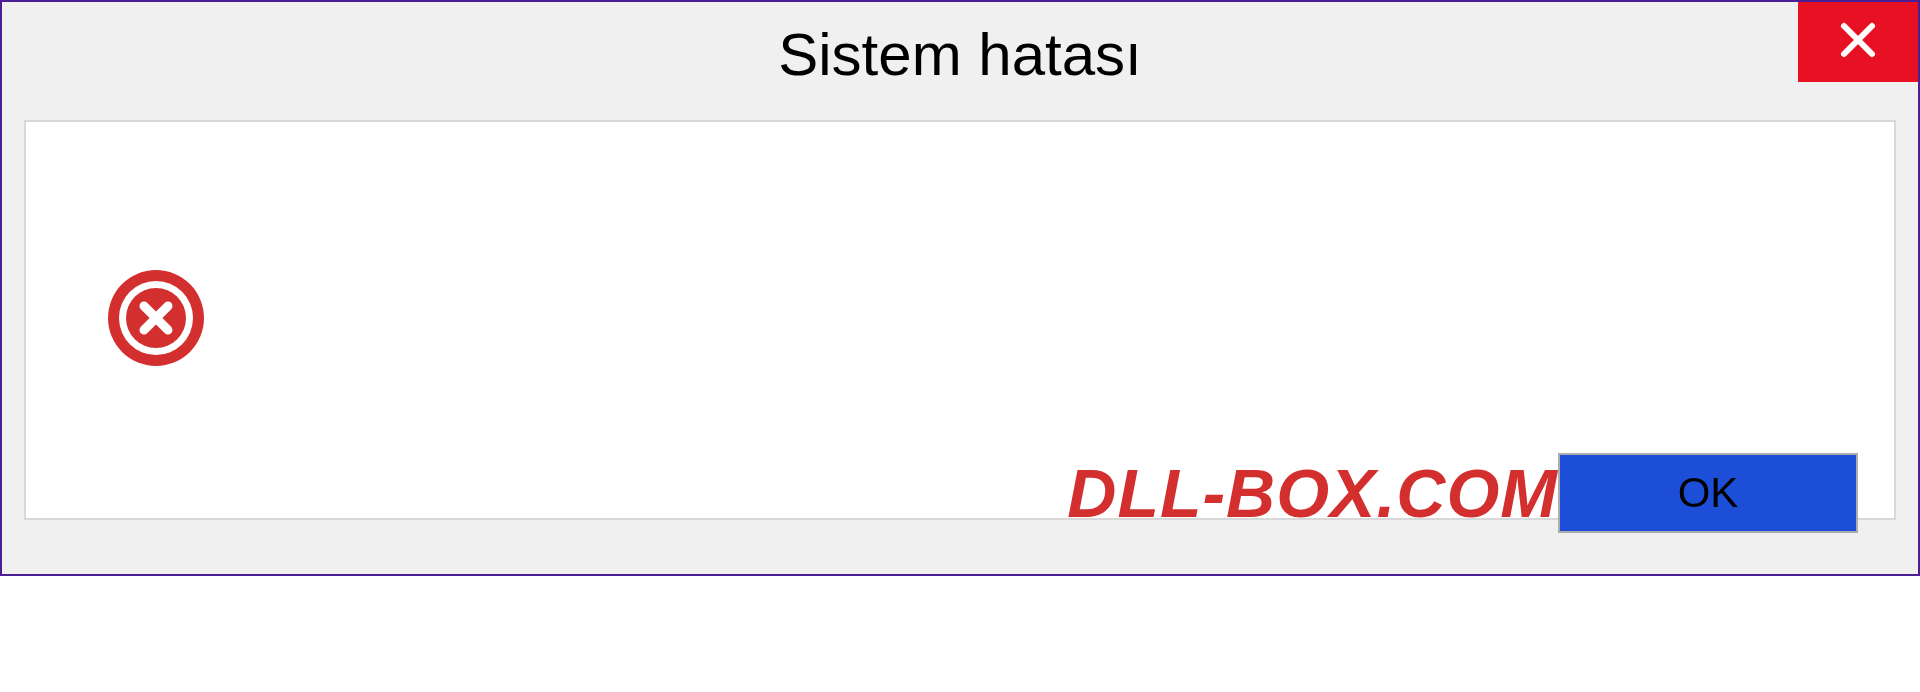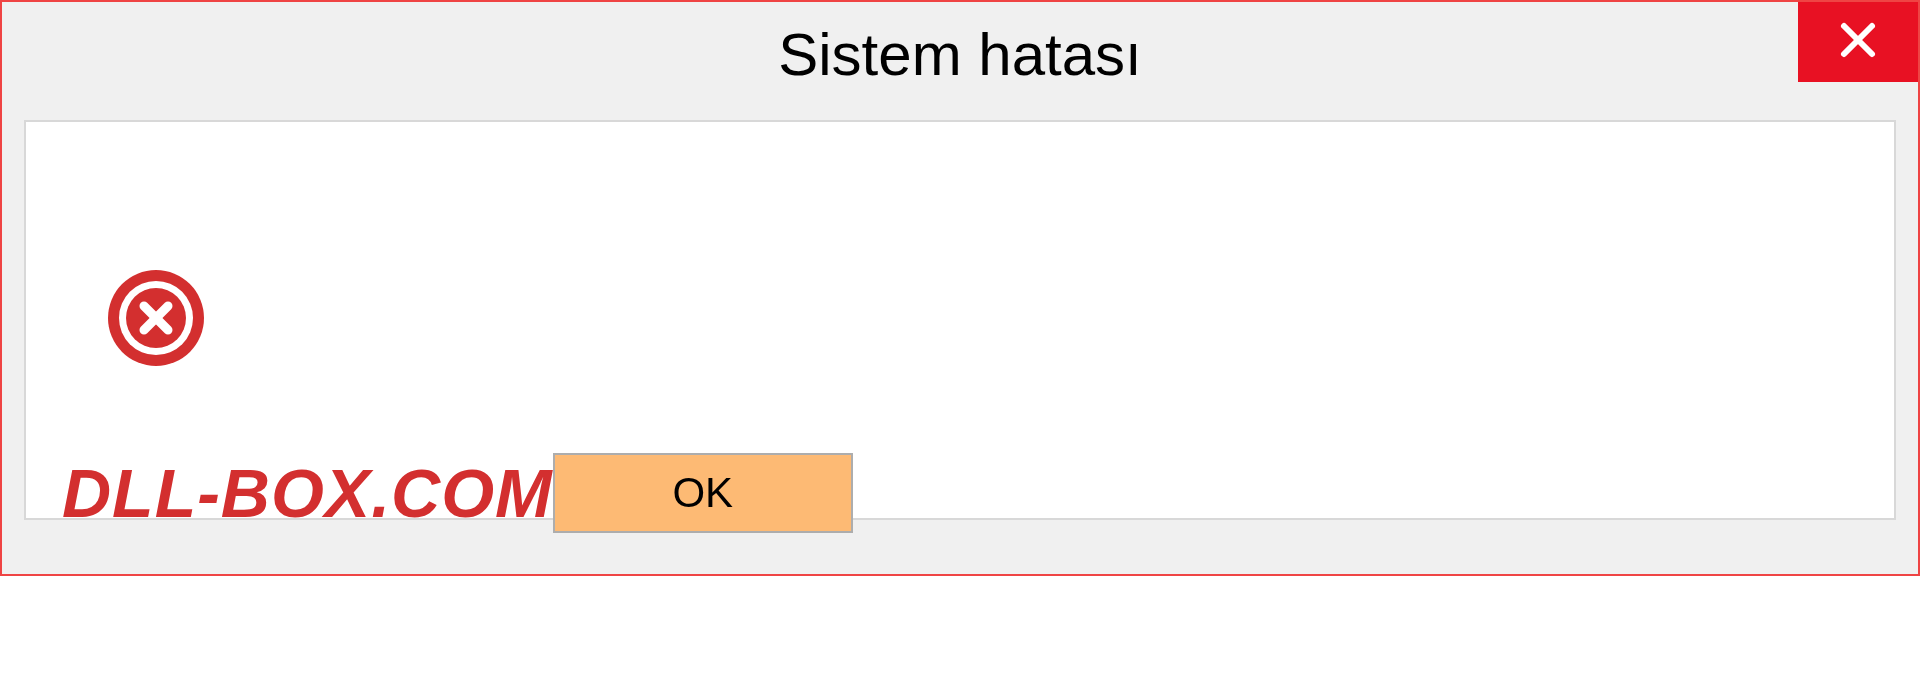--- a/index.html
+++ b/index.html
@@ -11,21 +11,21 @@
       font-family: "Segoe UI", Tahoma, Arial, sans-serif;
       background: #ffffff;
       width: 1920px;
       height: 692px;
       position: relative;
     }
     .dialog {
       width: 1920px;
       height: 576px;
       background: #f0f0f0;
-      border: 2px solid #ef4444;
+      border: 2px solid #4c1d95;
       position: relative;
     }
     .titlebar {
       height: 104px;
       display: flex;
       align-items: center;
       justify-content: center;
       position: relative;
       background: #f0f0f0;
     }
@@ -74,35 +74,35 @@
       font-weight: 400;
     }
     .footer {
       position: absolute;
       bottom: 0;
       left: 0;
       right: 0;
       height: 160px;
       display: flex;
       align-items: center;
-      justify-content: flex-start;
+      justify-content: flex-end;
       padding: 0 60px 2px 60px;
     }
     .watermark {
       font-size: 68px;
       font-weight: 800;
       font-style: italic;
       color: #d32f2f;
       letter-spacing: 1px;
       font-family: Arial, sans-serif;
     }
     .ok-btn {
       width: 300px;
       height: 80px;
-      background: #fdba74;
+      background: #1d4ed8;
       border: 2px solid #adadad;
       font-size: 42px;
       display: flex;
       align-items: center;
       justify-content: center;
       cursor: pointer;
       color: #000000;
     }
   </style>
 </head>

